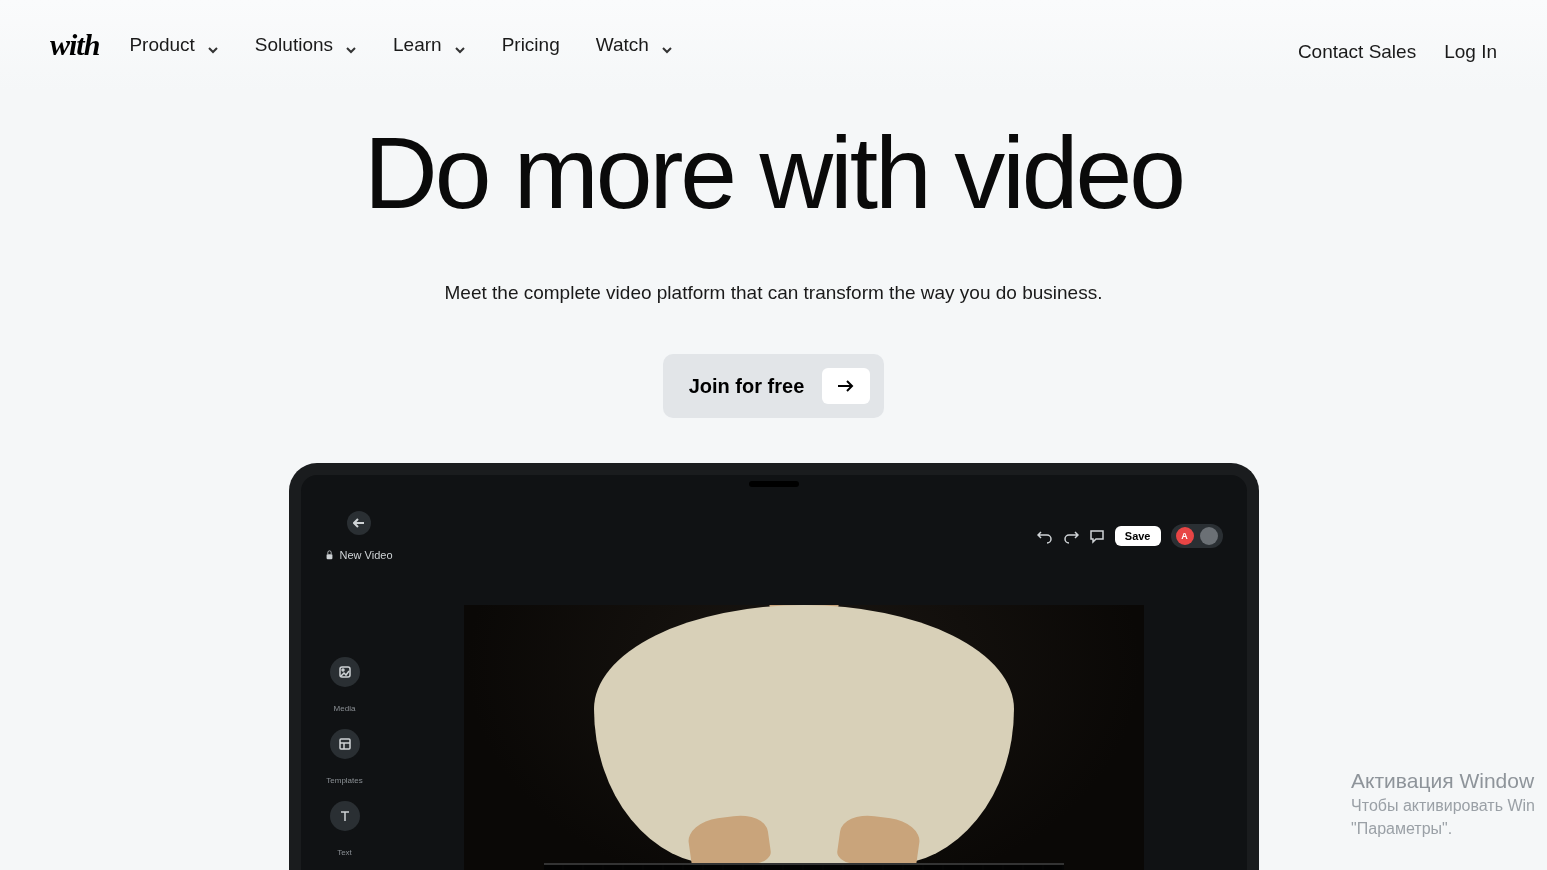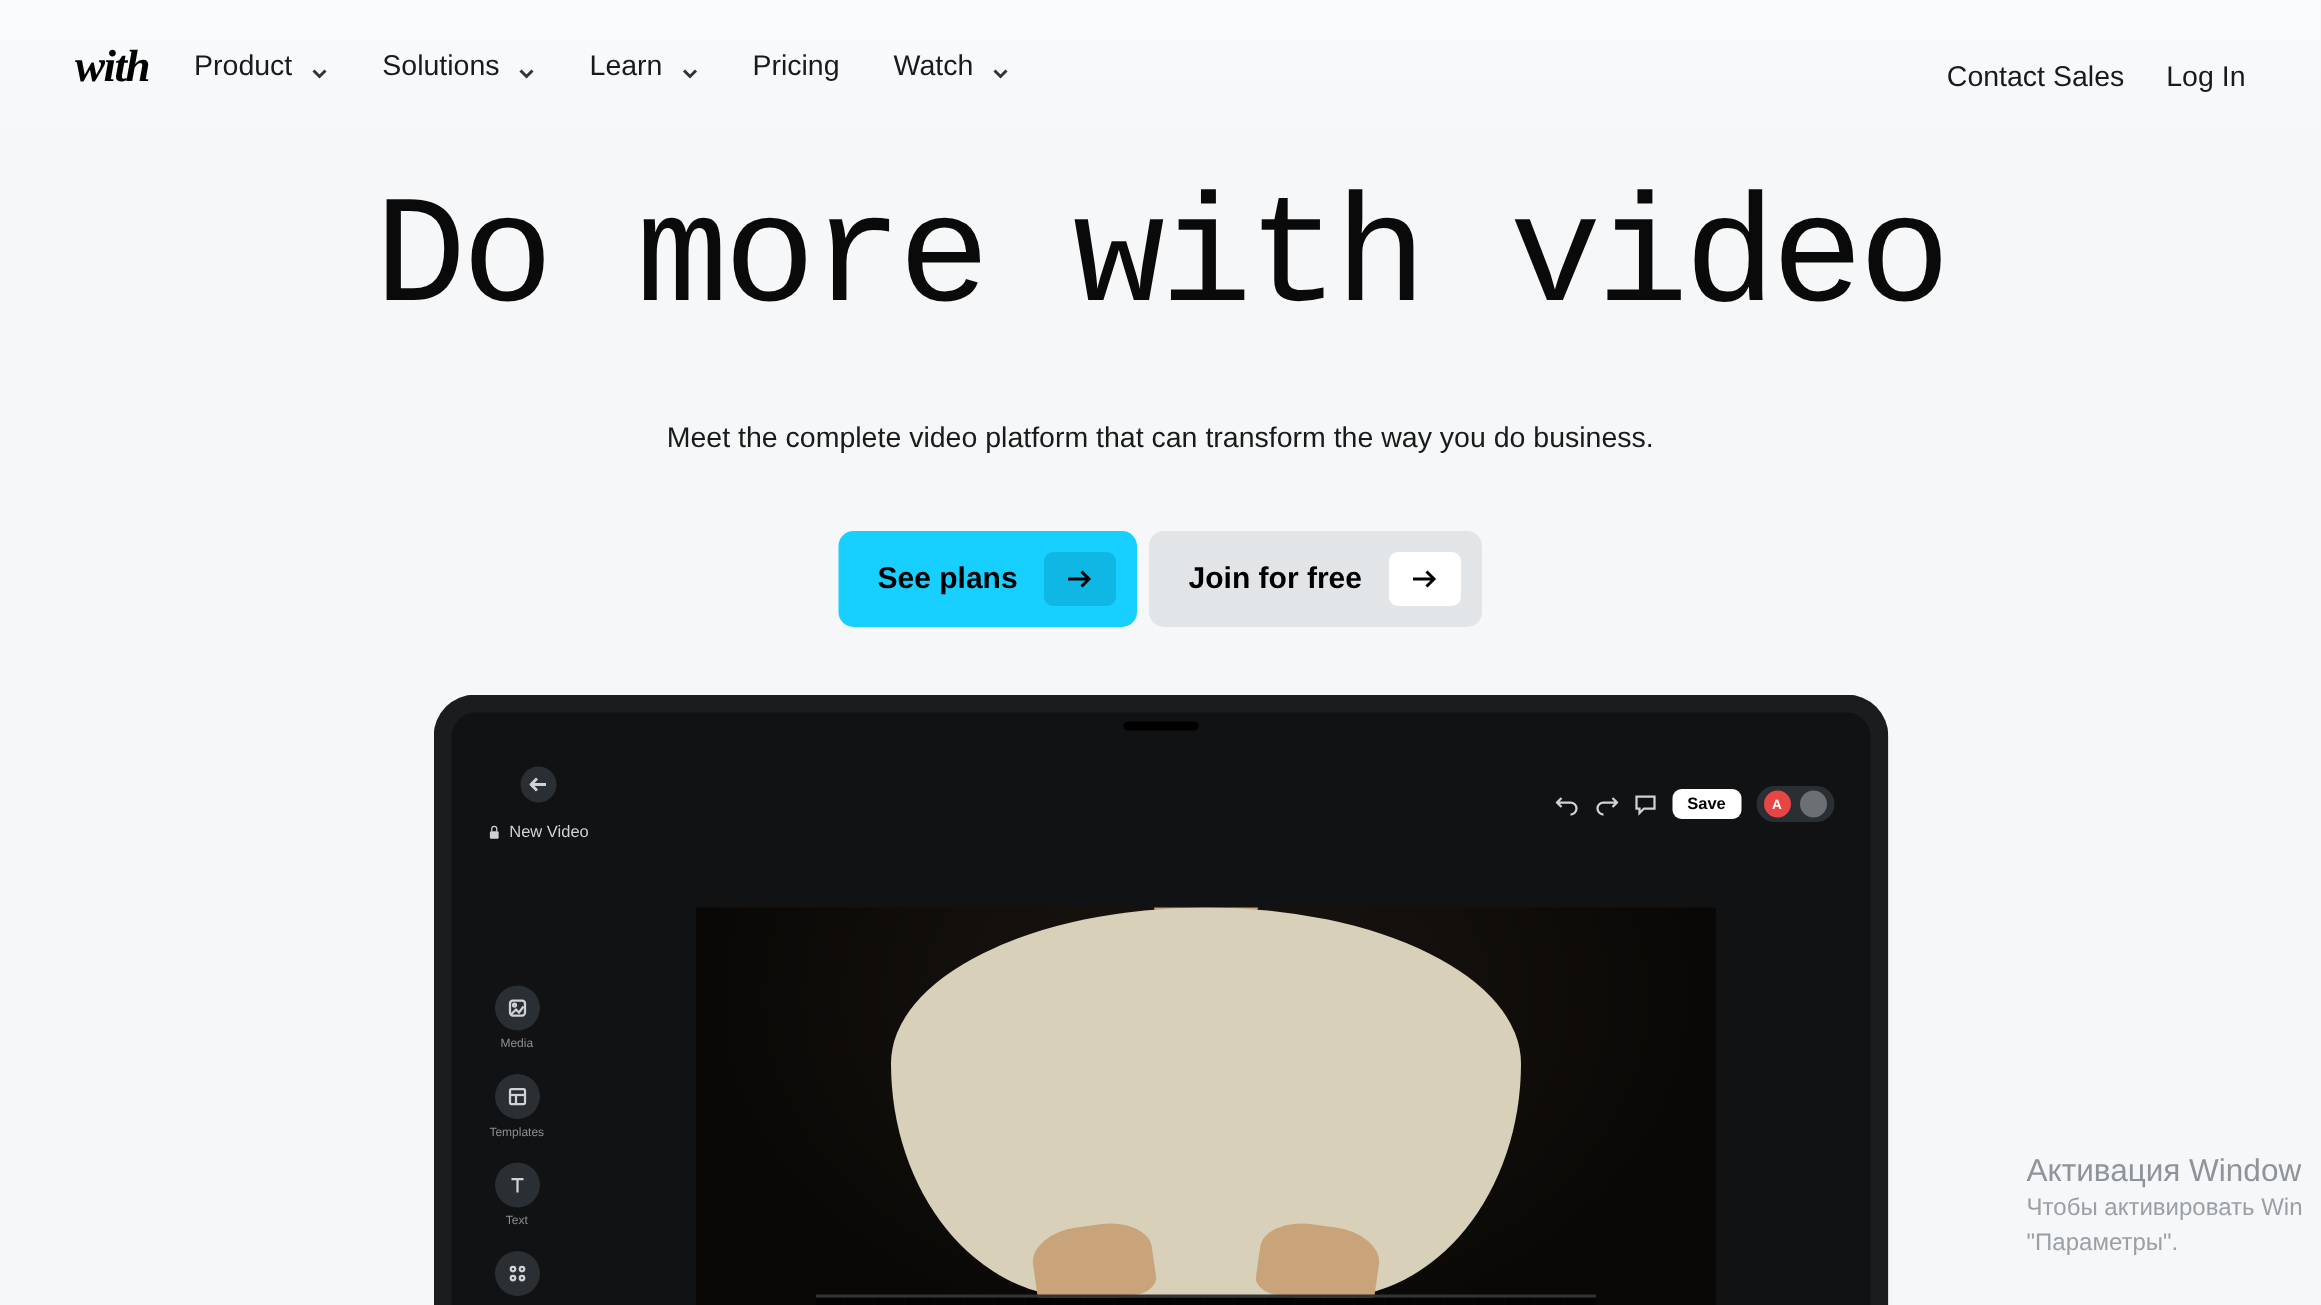--- a/index.html
+++ b/index.html
@@ -53,21 +53,20 @@
 .header-link { font-size: 19px; font-weight: 500; color: #1a1a1a; cursor: pointer; margin-top: 14px; }
 
 
 .hero { text-align: center; padding-top: 30px; }
 .hero-title {
   font-size: 102px;
   font-weight: 500;
   letter-spacing: -3px;
   color: #0a0a0a;
   line-height: 1.05;
-  font-family: Liberation Mono, monospace;
 }
 .hero-sub {
   margin-top: 55px;
   font-size: 19px;
   font-weight: 400;
   color: #1a1a1a;
 }
 .cta-row {
   margin-top: 50px;
   display: flex;
@@ -162,21 +161,21 @@
 
 .editor-body { display: flex; height: calc(100% - 40px); }
 .editor-sidebar {
   width: 60px;
   display: flex;
   flex-direction: column;
   align-items: center;
   gap: 16px;
   padding-top: 90px;
 }
-.side-item { display: flex; flex-direction: column; align-items: center; gap: 4px; cursor: pointer; }
+.side-item { display: flex; flex-direction: column; align-items: center; gap: 17px; cursor: pointer; }
 .side-icon {
   width: 30px; height: 30px; border-radius: 50%;
   background: #2a2f33; display: flex; align-items: center; justify-content: center;
 }
 .side-icon svg { width: 14px; height: 14px; stroke: #cfd3d6; stroke-width: 1.5; fill: none; }
 .side-label { font-size: 8px; color: #8b9095; }
 
 .editor-canvas {
   flex: 1;
   display: flex;
@@ -287,29 +286,20 @@
   <div class="header-right">
     <span class="header-link">Contact Sales</span>
     <span class="header-link">Log In</span>
   </div>
 </header>
 
 <section class="hero">
   <h1 class="hero-title">Do more with video</h1>
   <p class="hero-sub">Meet the complete video platform that can transform the way you do business.</p>
   <div class="cta-row">
-    <button class="cta-btn cta-primary">
-      <span>See plans</span>
-      <span class="cta-arrow">
-          <svg viewBox="0 0 18 14">
-            <line x1="1" y1="7" x2="15" y2="7"></line>
-            <polyline points="10,2 15,7 10,12"></polyline>
-          </svg>
-        </span>
-    </button>
     <button class="cta-btn cta-secondary">
       <span>Join for free</span>
       <span class="cta-arrow">
           <svg viewBox="0 0 18 14">
             <line x1="1" y1="7" x2="15" y2="7"></line>
             <polyline points="10,2 15,7 10,12"></polyline>
           </svg>
         </span>
     </button>
   </div>

